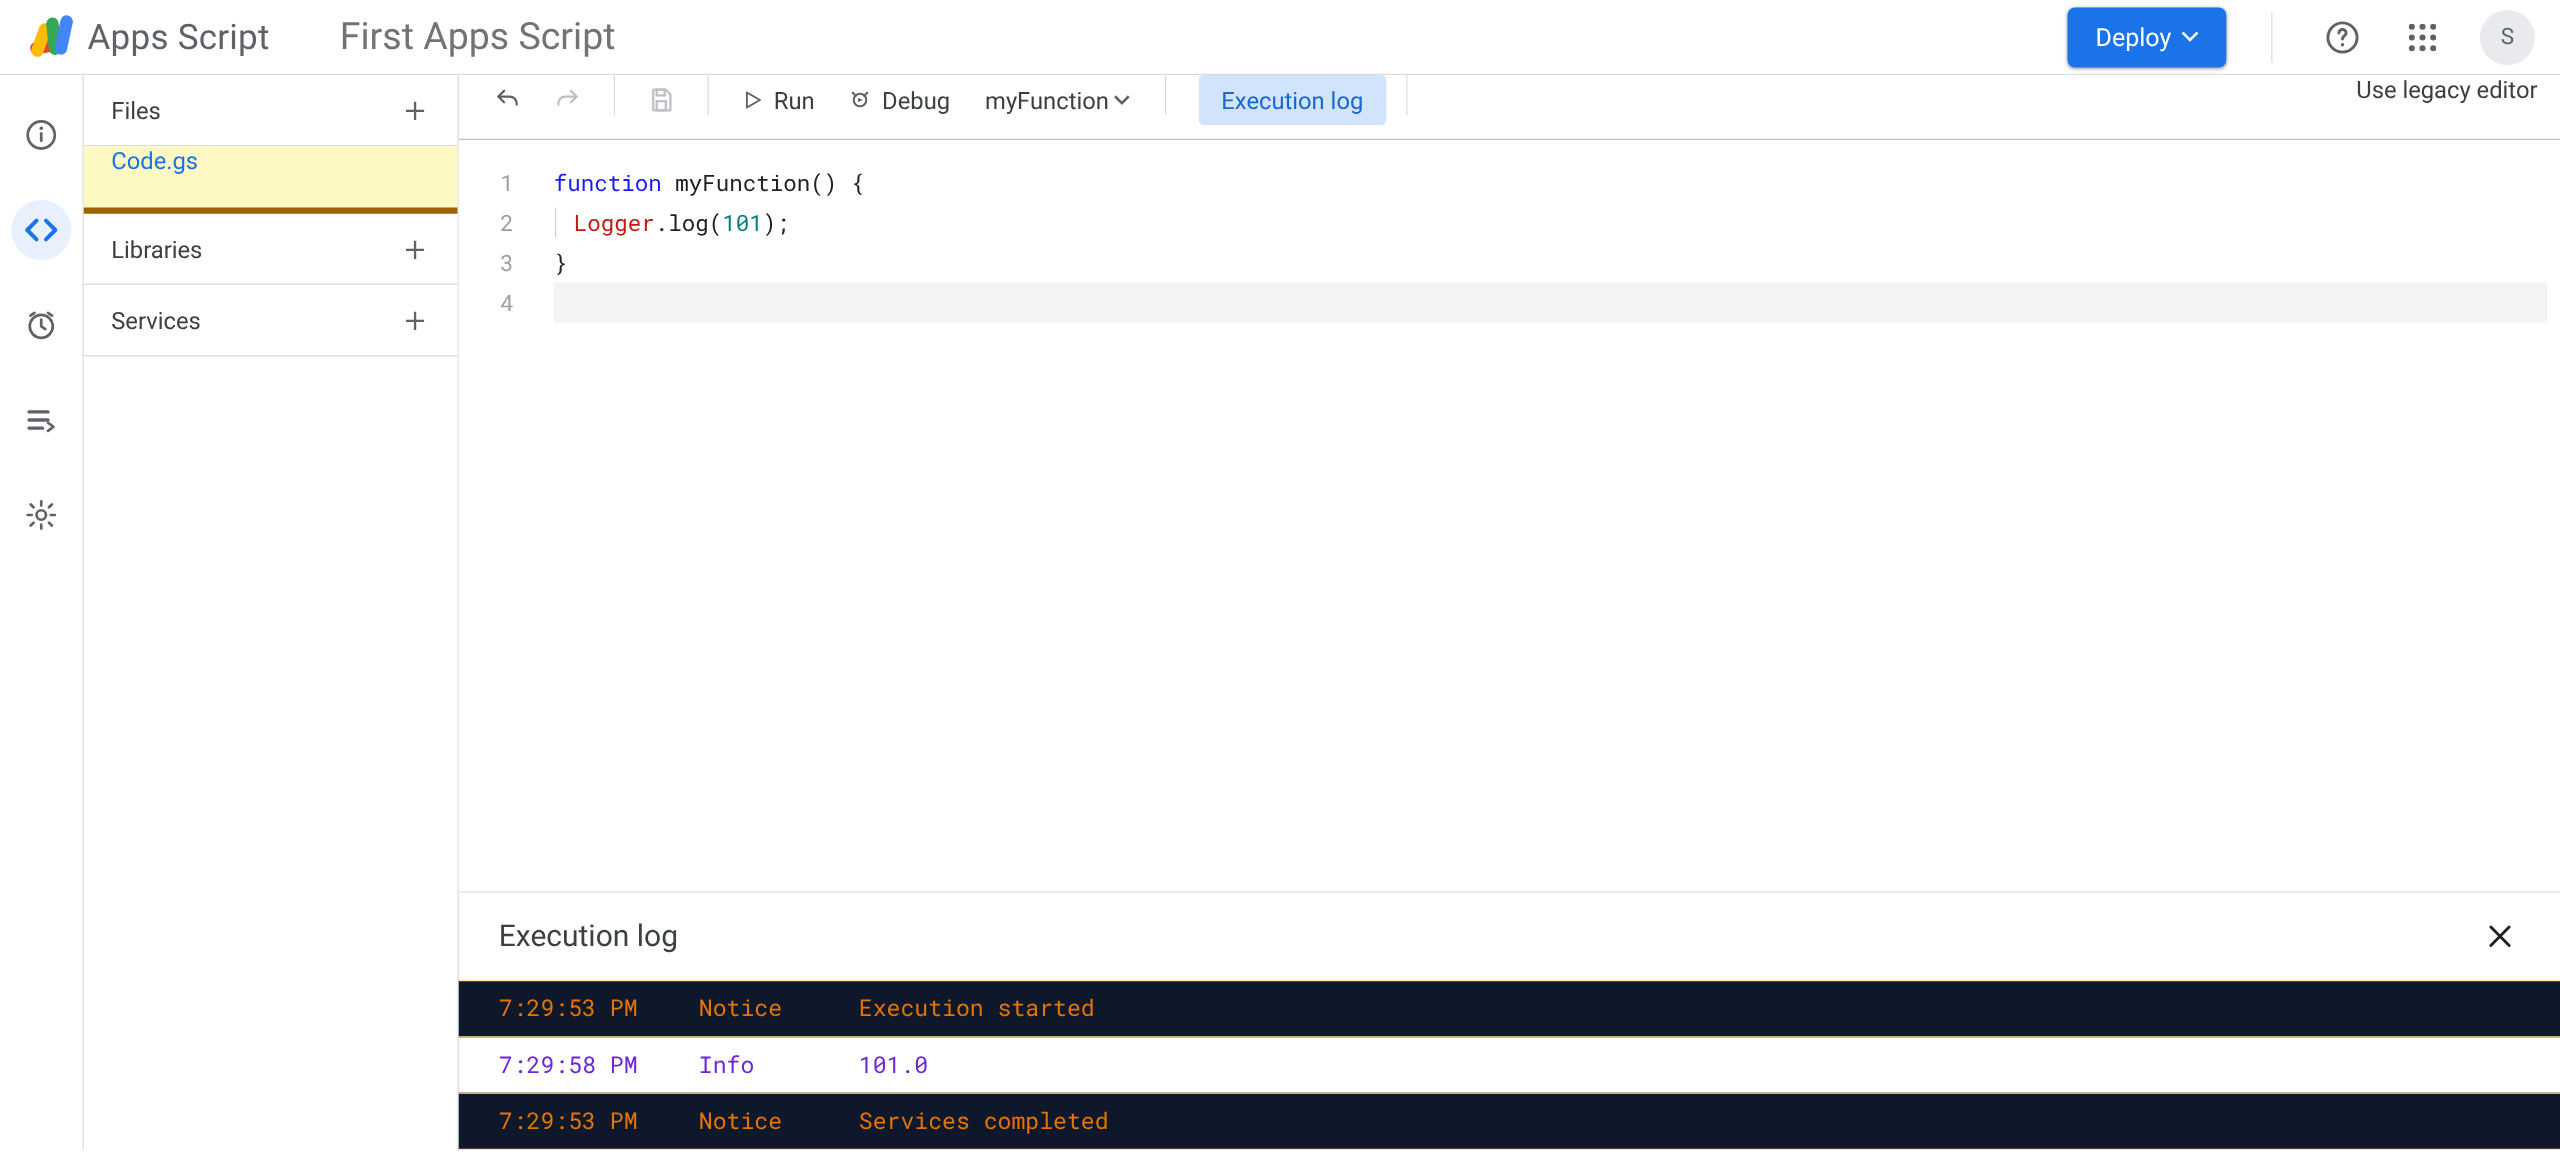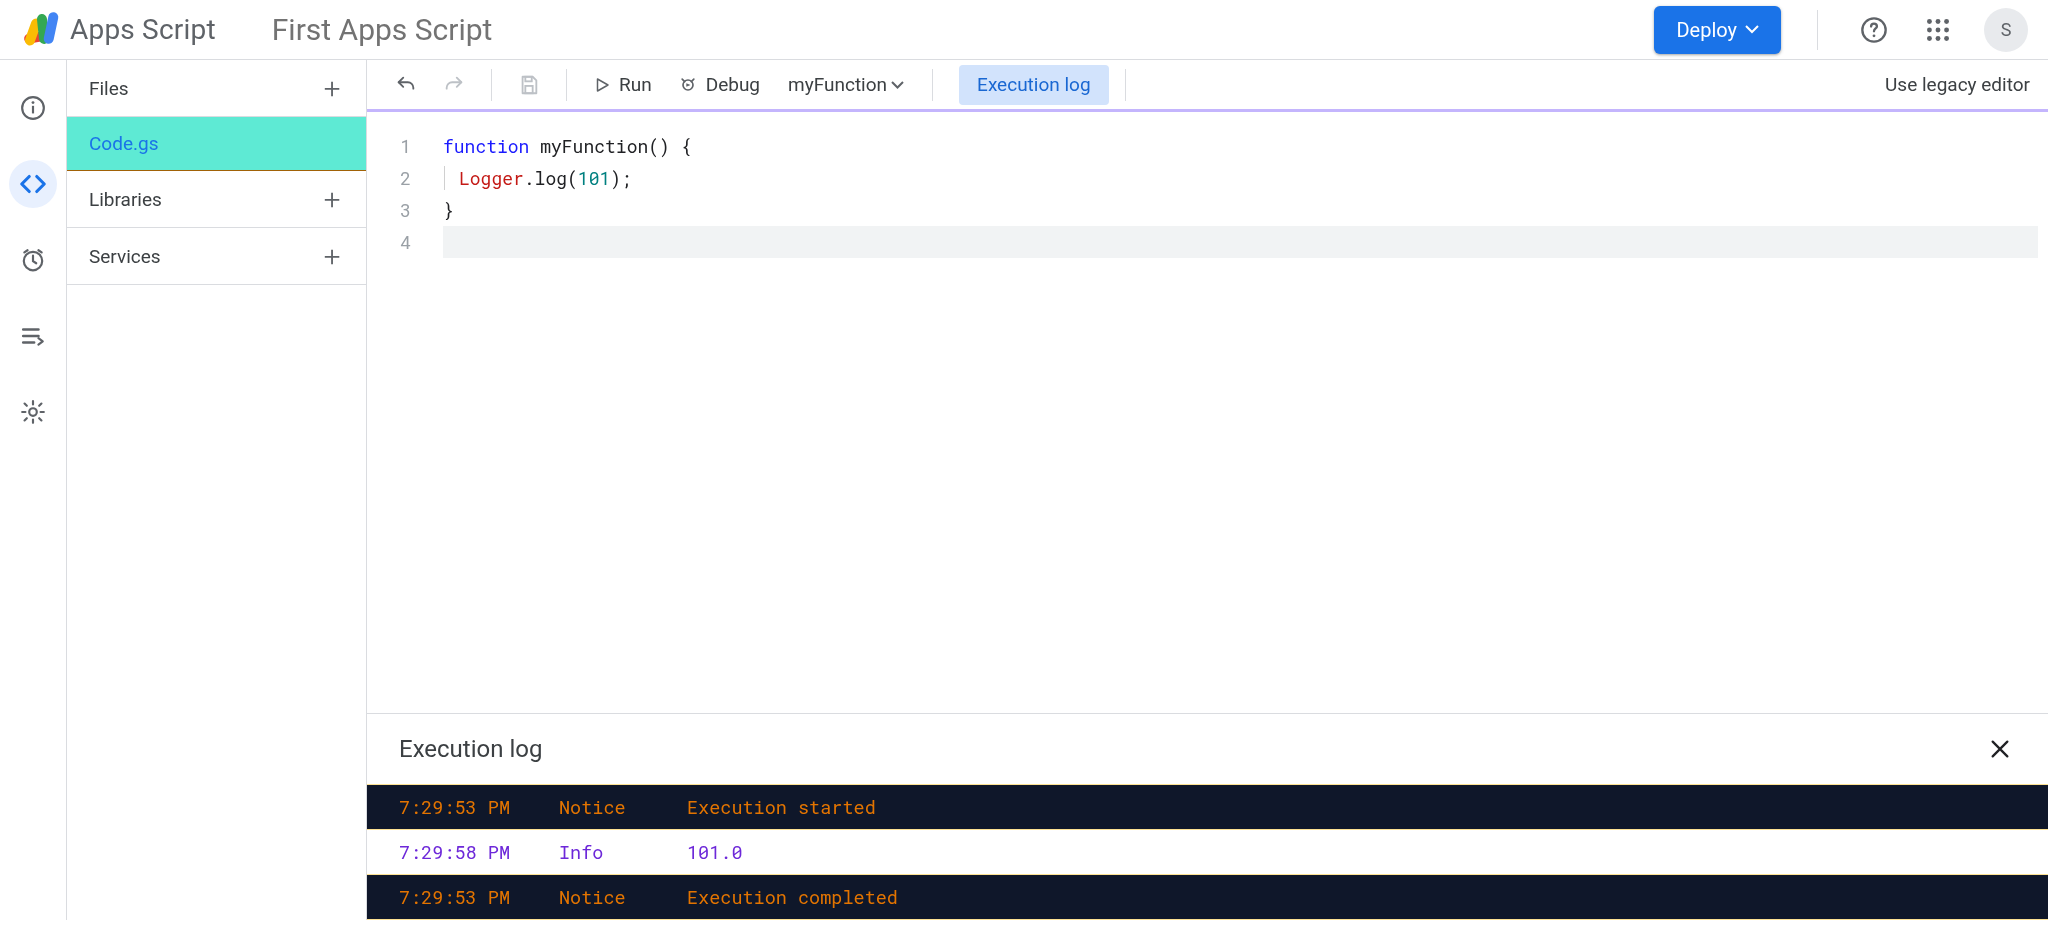--- a/index.html
+++ b/index.html
@@ -121,42 +121,42 @@
   .add-btn {
     width:36px;height:36px;
     display:flex;align-items:center;justify-content:center;
     color:#5f6368;
     cursor:pointer;
     font-size: 28px;
     font-weight: 300;
   }
   .file-item {
     height: 54px;
-    display:flex;align-items:center;
+    display:flex;align-items:flex-start;
     padding-left: 22px;
     font-size: 19px;
     color: #1a73e8;
-    background: #5eead4;
+    background: #fef9c3;
     cursor: pointer;
-    border-bottom: 1px solid #a16207;
+    border-bottom: 5px solid #a16207;
   }
 
   .main {
     flex: 1;
     display:flex;
     flex-direction: column;
     min-width: 0;
   }
 
   
   .toolbar {
     height: 52px;
-    display:flex;align-items:center;
+    display:flex;
     padding: 0 18px;
-    border-bottom: 3px solid #c4b5fd;
+    border-bottom: 1px solid #c4b5fd;
     gap: 6px;
   }
   .tb-btn {
     height: 40px;
     padding: 0 10px;
     display:flex;align-items:center;justify-content:center;
     color:#5f6368;
     border-radius: 4px;
     cursor:pointer;
     gap: 8px;
@@ -482,19 +482,19 @@
             <div class="log-msg">Execution started</div>
           </div>
           <div class="log-row info">
             <div class="log-time">7:29:58 PM</div>
             <div class="log-level">Info</div>
             <div class="log-msg">101.0</div>
           </div>
           <div class="log-row notice">
             <div class="log-time">7:29:53 PM</div>
             <div class="log-level">Notice</div>
-            <div class="log-msg">Execution completed</div>
+            <div class="log-msg">Services completed</div>
           </div>
         </div>
     </div>
 
   </div>
 </div>
 
 </body></html>

